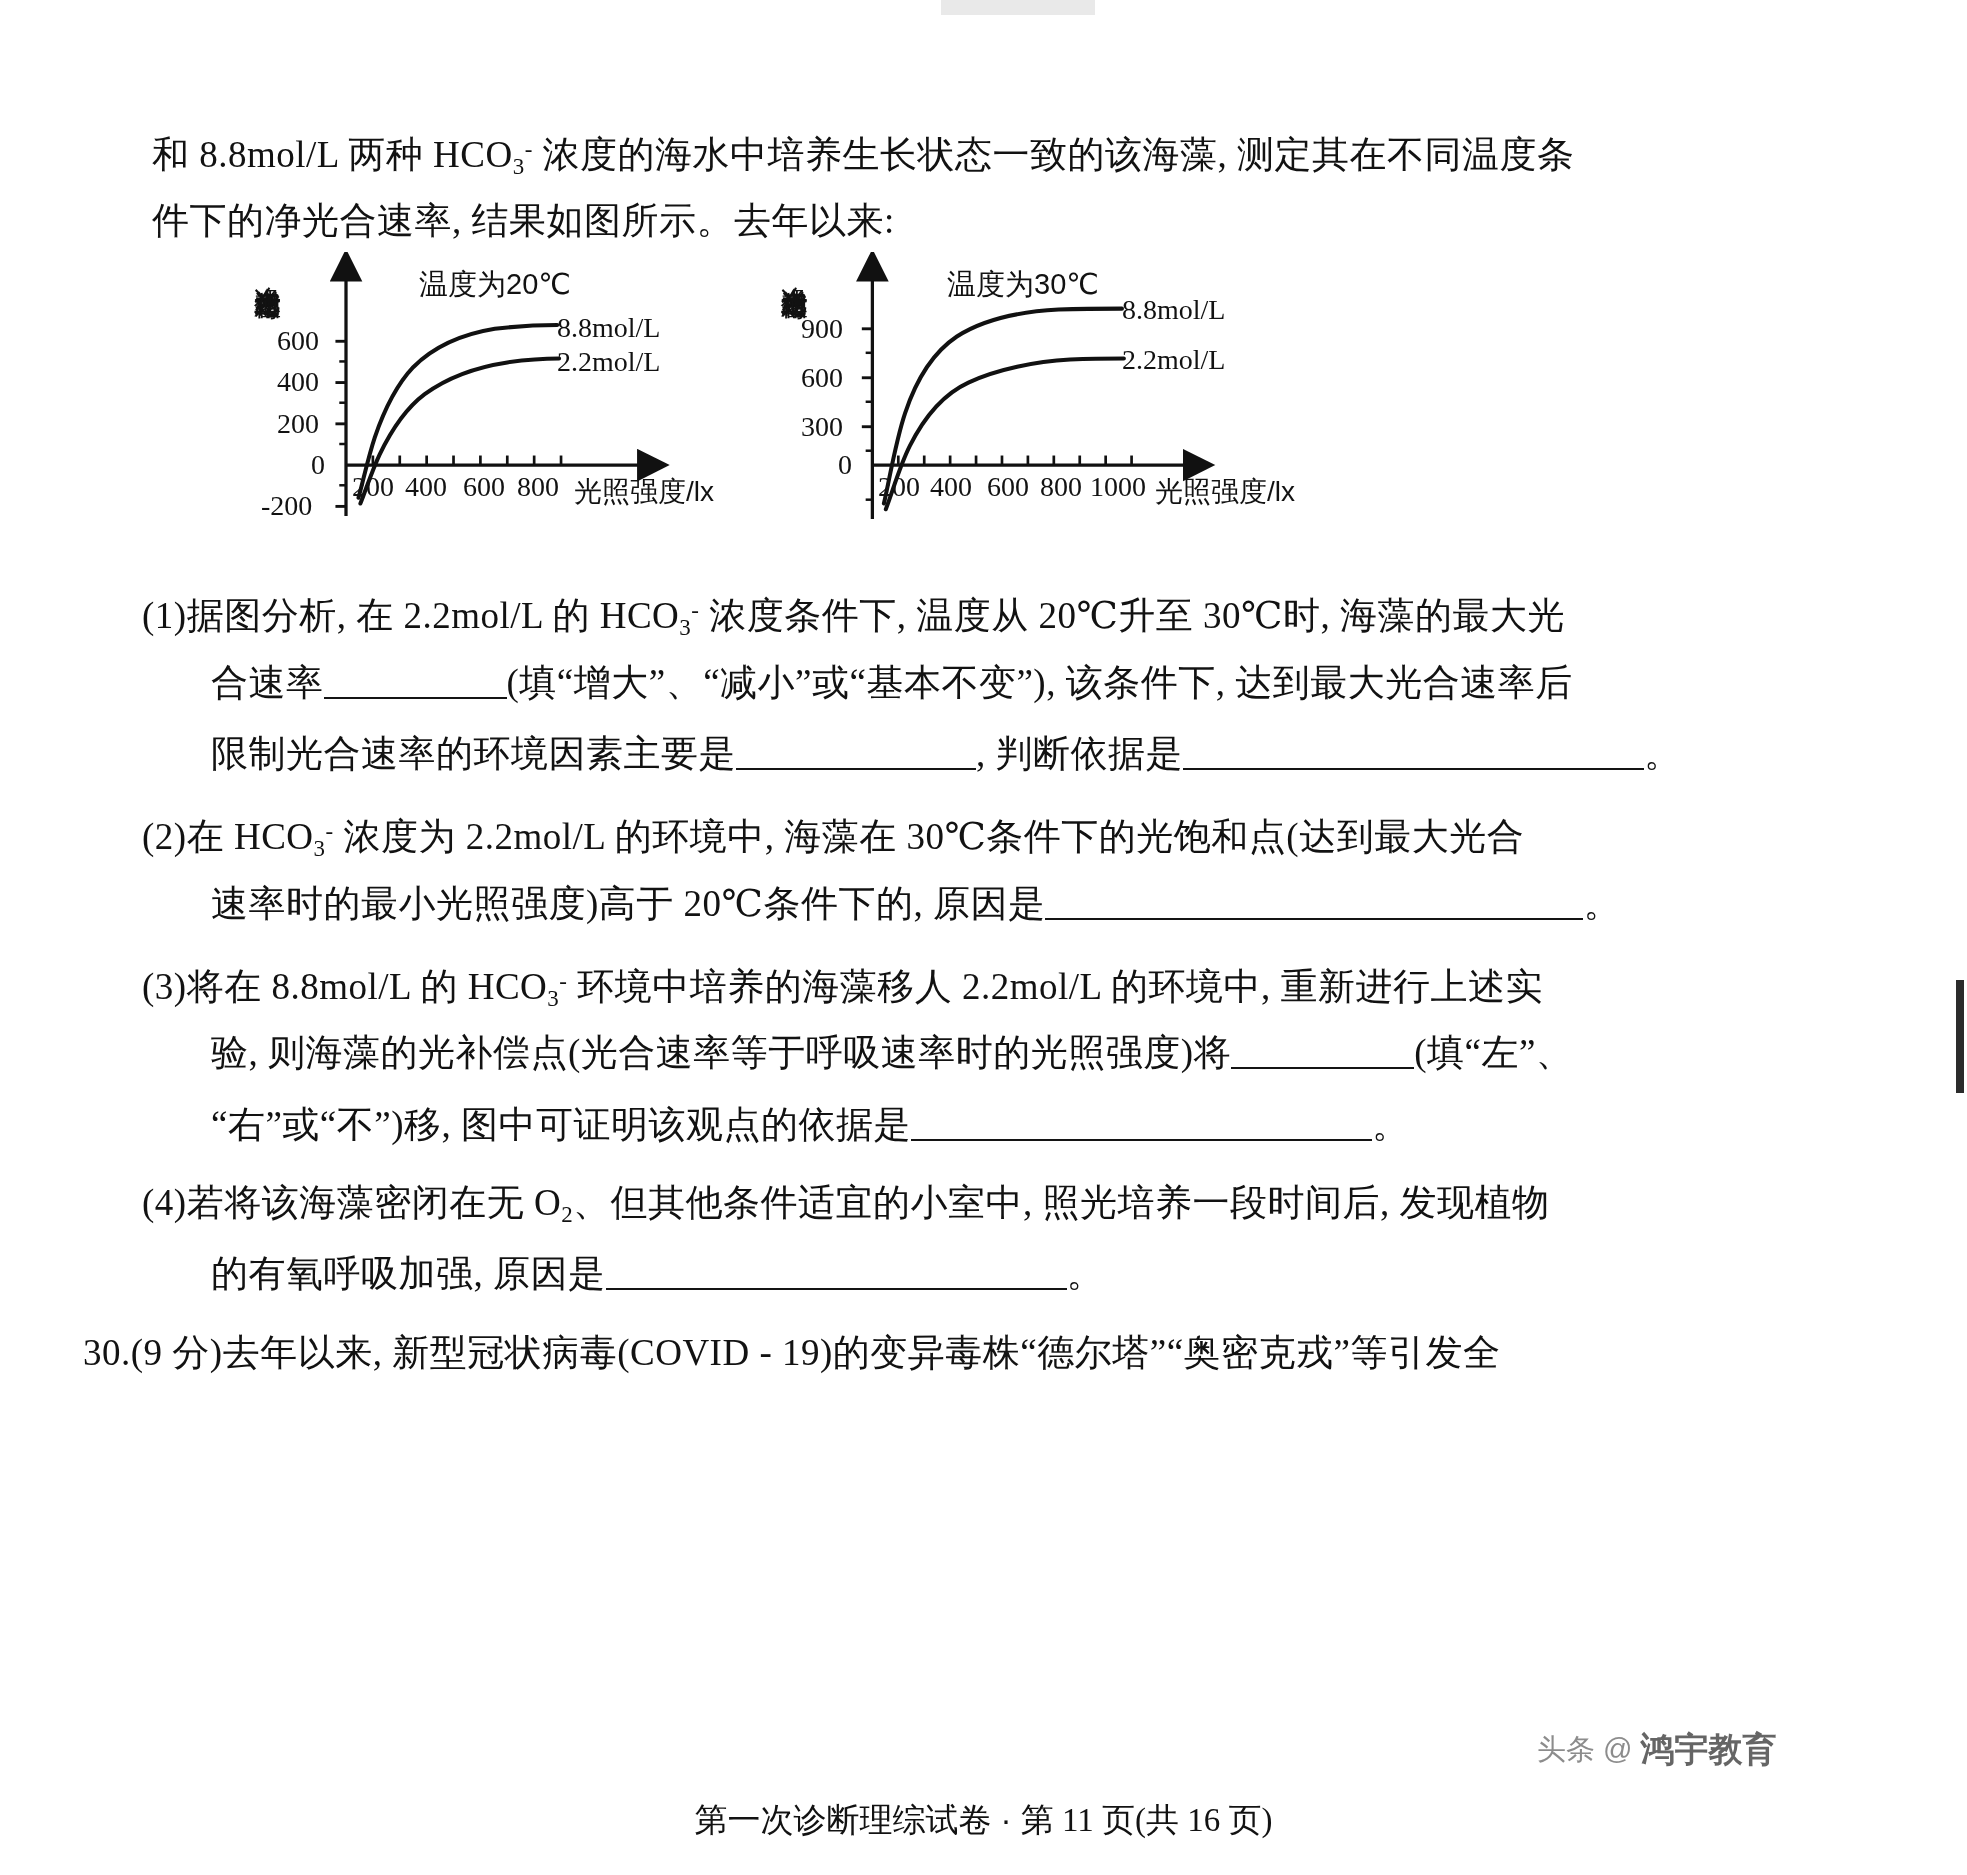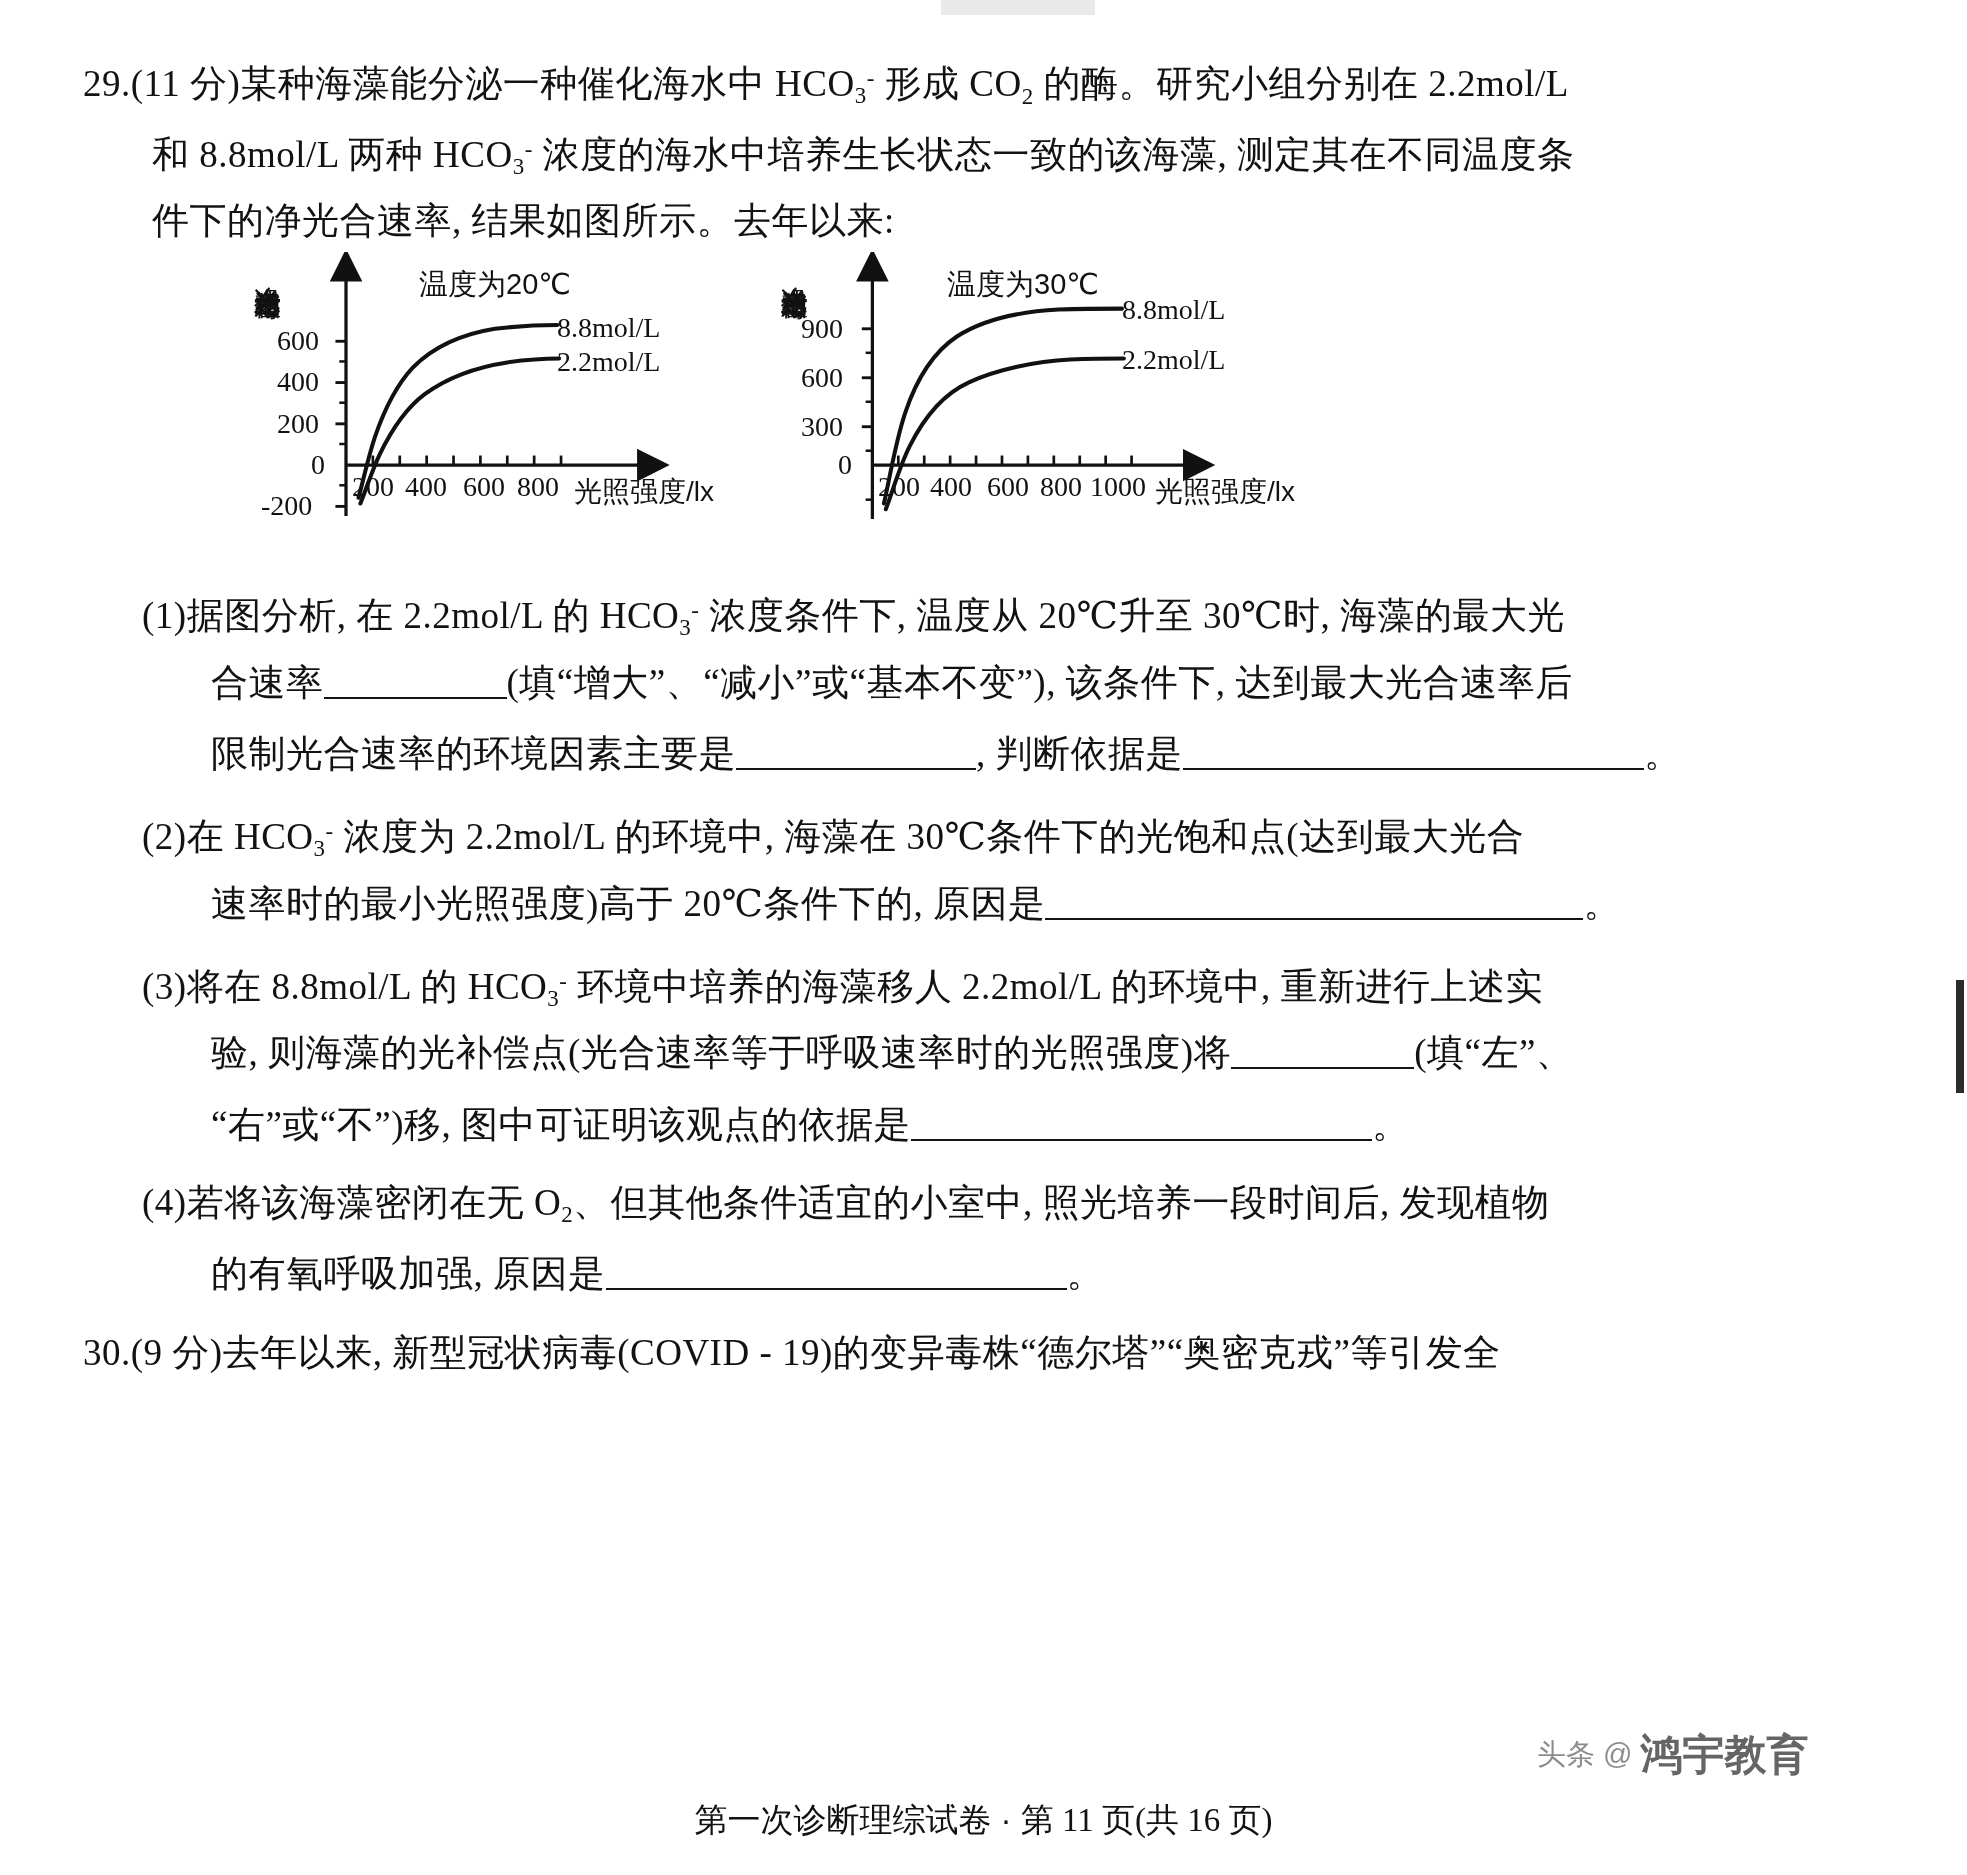--- a/index.html
+++ b/index.html
@@ -99,40 +99,37 @@
     position:absolute;left:1537px;top:1727px;
     display:flex;align-items:center;gap:8px;
     opacity:.78;
   }
   #watermark .wm-prefix{
     font-size:29px;color:#6d6d6d;
     font-family:"Liberation Sans","DejaVu Sans",sans-serif;
     white-space:nowrap;
   }
   #watermark .wm-name{
-    font-size:42px;color:#3b3b3b;font-weight:bold;
+    font-size:34px;color:#3b3b3b;font-weight:bold;
     font-family:"Liberation Sans","DejaVu Sans",sans-serif;
     white-space:nowrap;
   }
 
   
   .bleed{position:absolute;background:#2b2b2b;}
   #bleed1{left:1956px;top:980px;width:7.7px;height:113px;}
 </style>
 </head>
 <body>
 
 <div class="page">
 
   <div class="topstrip"></div>
   <div class="bleed" id="bleed1"></div>
 
-  <div class="qline" id="q29-l1">
-    <span class="num">29.</span><span>(11 分)</span><span>某种海藻能分泌一种催化海水中 HCO</span><span class="hco3"><sub>3</sub><sup>-</sup></span><span> 形成 CO</span><sub>2</sub><span> 的酶。研究小组分别在 2.2mol/L</span>
-  </div>
 
   <div class="qline indent" id="q29-l2">
     <span>和 8.8mol/L 两种 HCO</span><span class="hco3"><sub>3</sub><sup>-</sup></span><span> 浓度的海水中培养生长状态一致的该海藻, 测定其在不同温度条</span>
   </div>
 
   <div class="qline indent" id="q29-l3">
     <span>件下的净光合速率, 结果如图所示。去年以来:</span>
   </div>
 
   <div class="figure-row">

